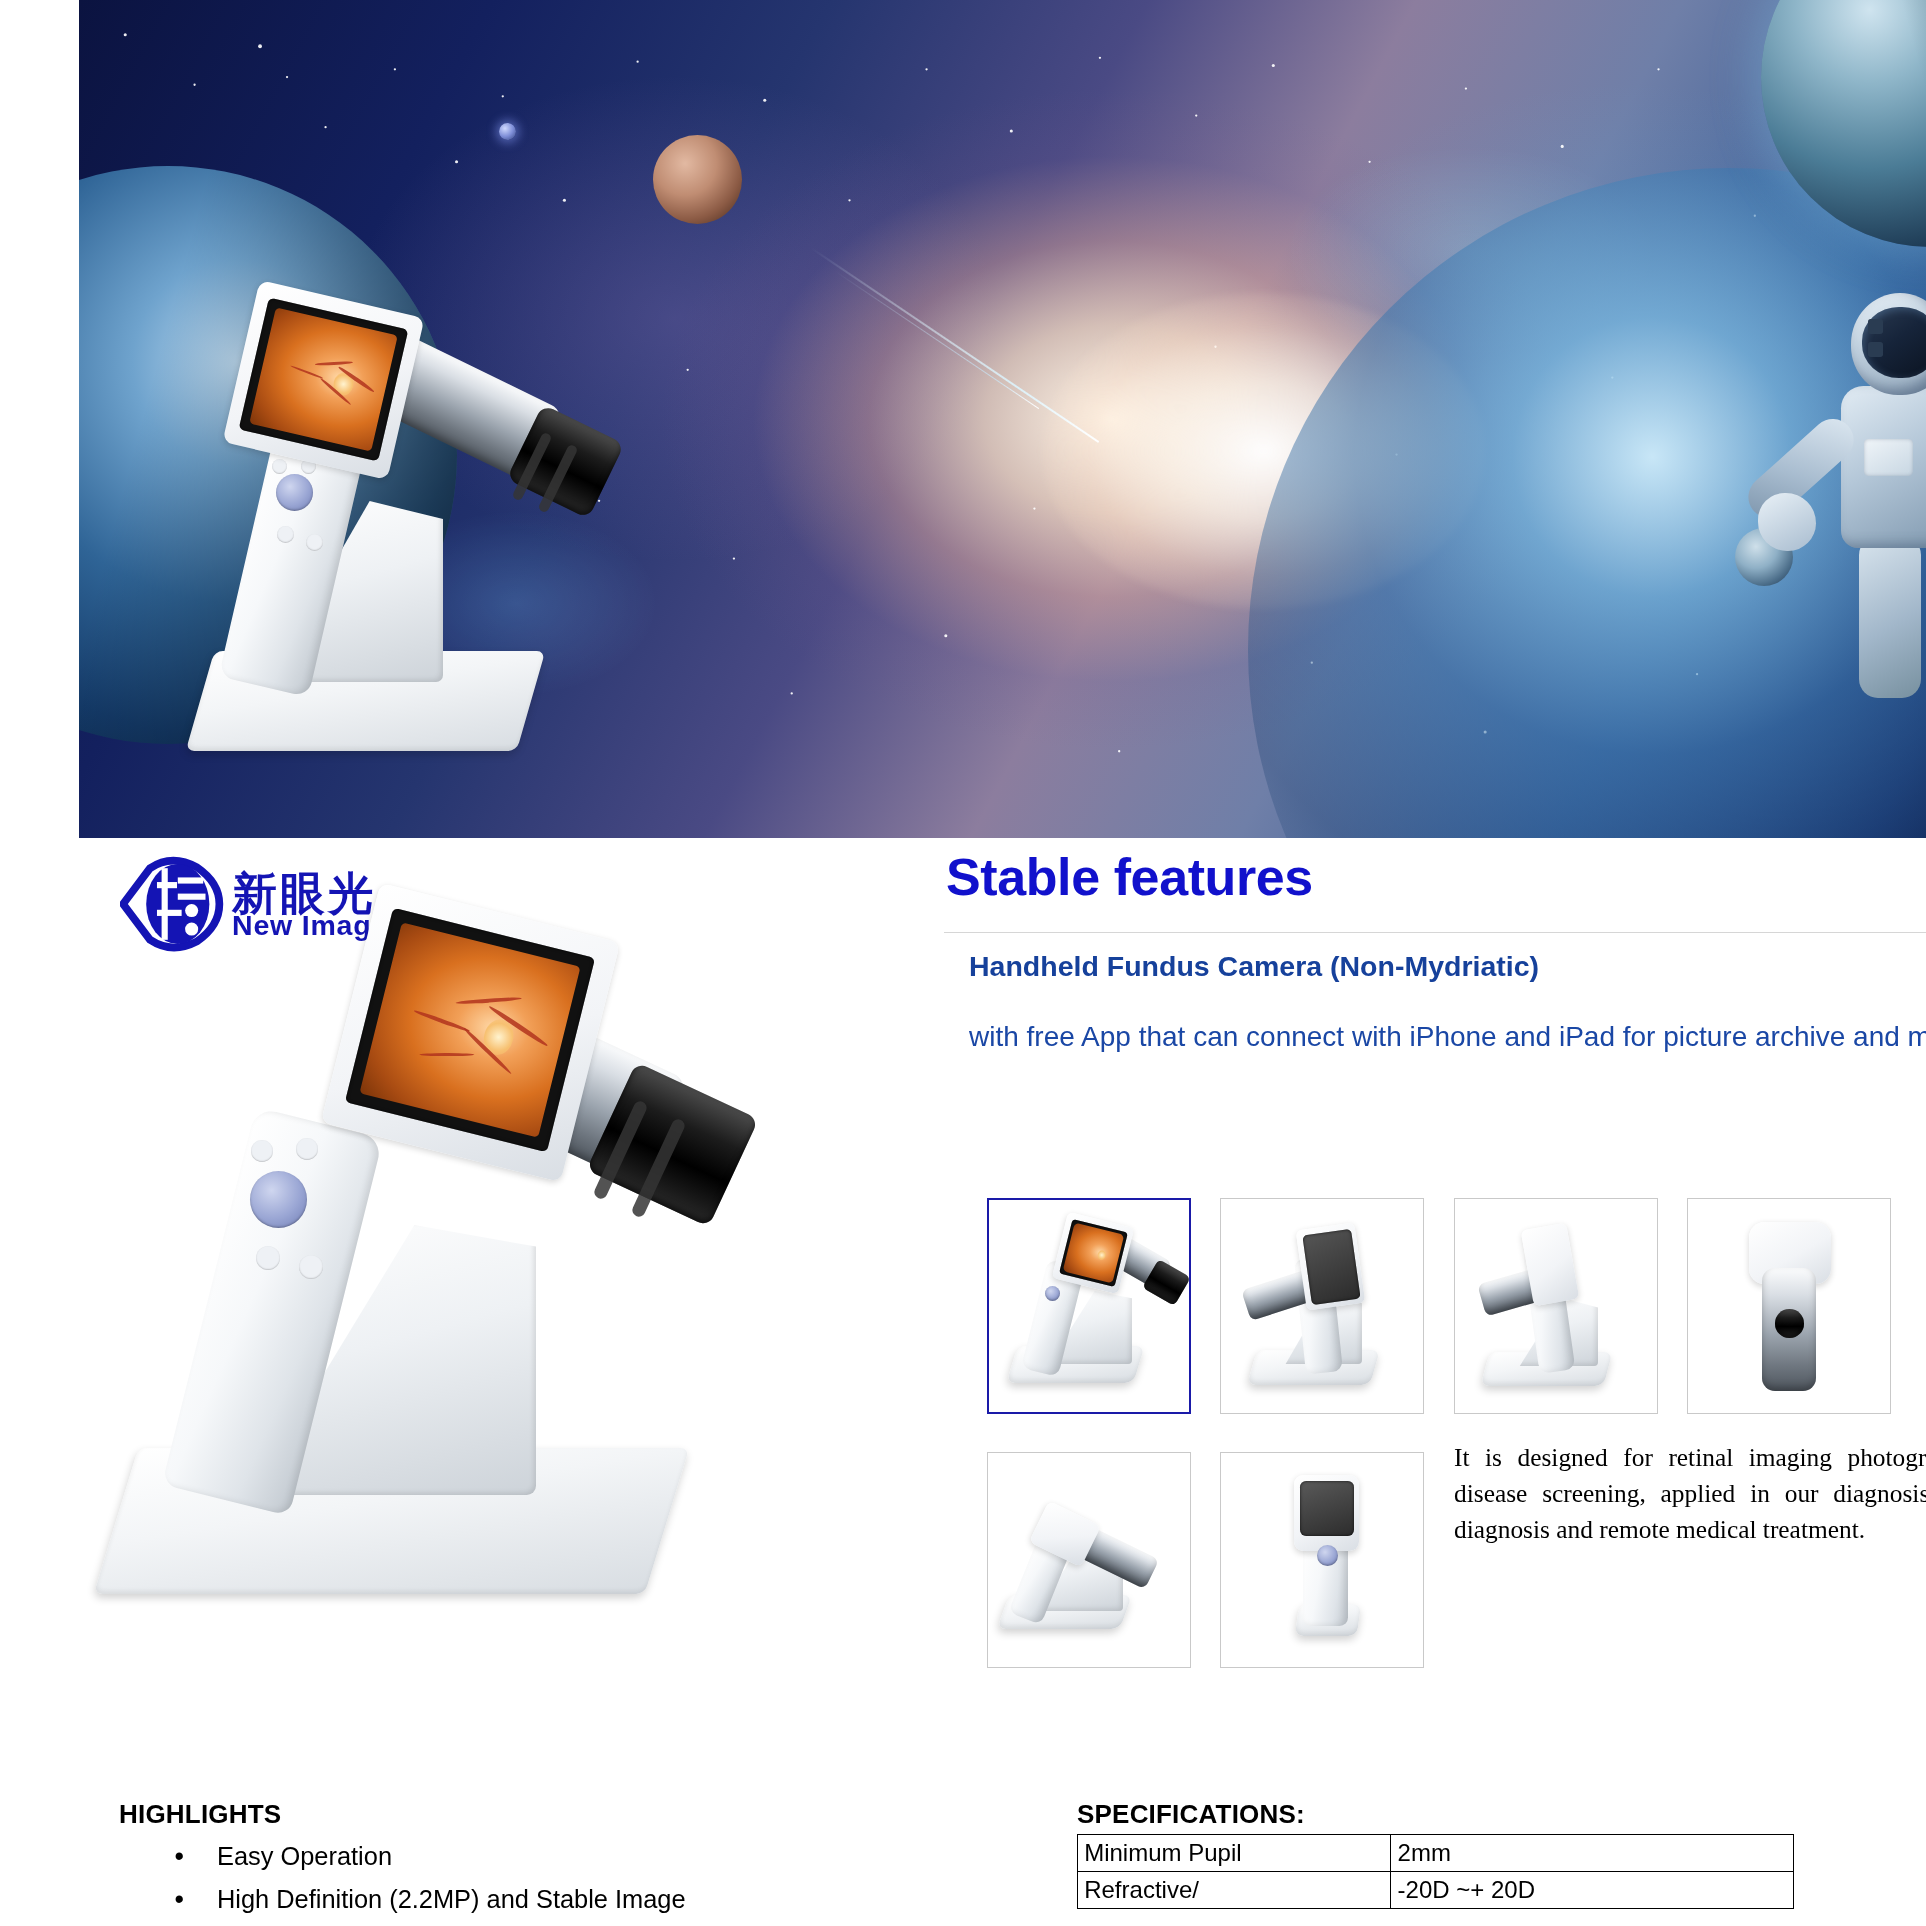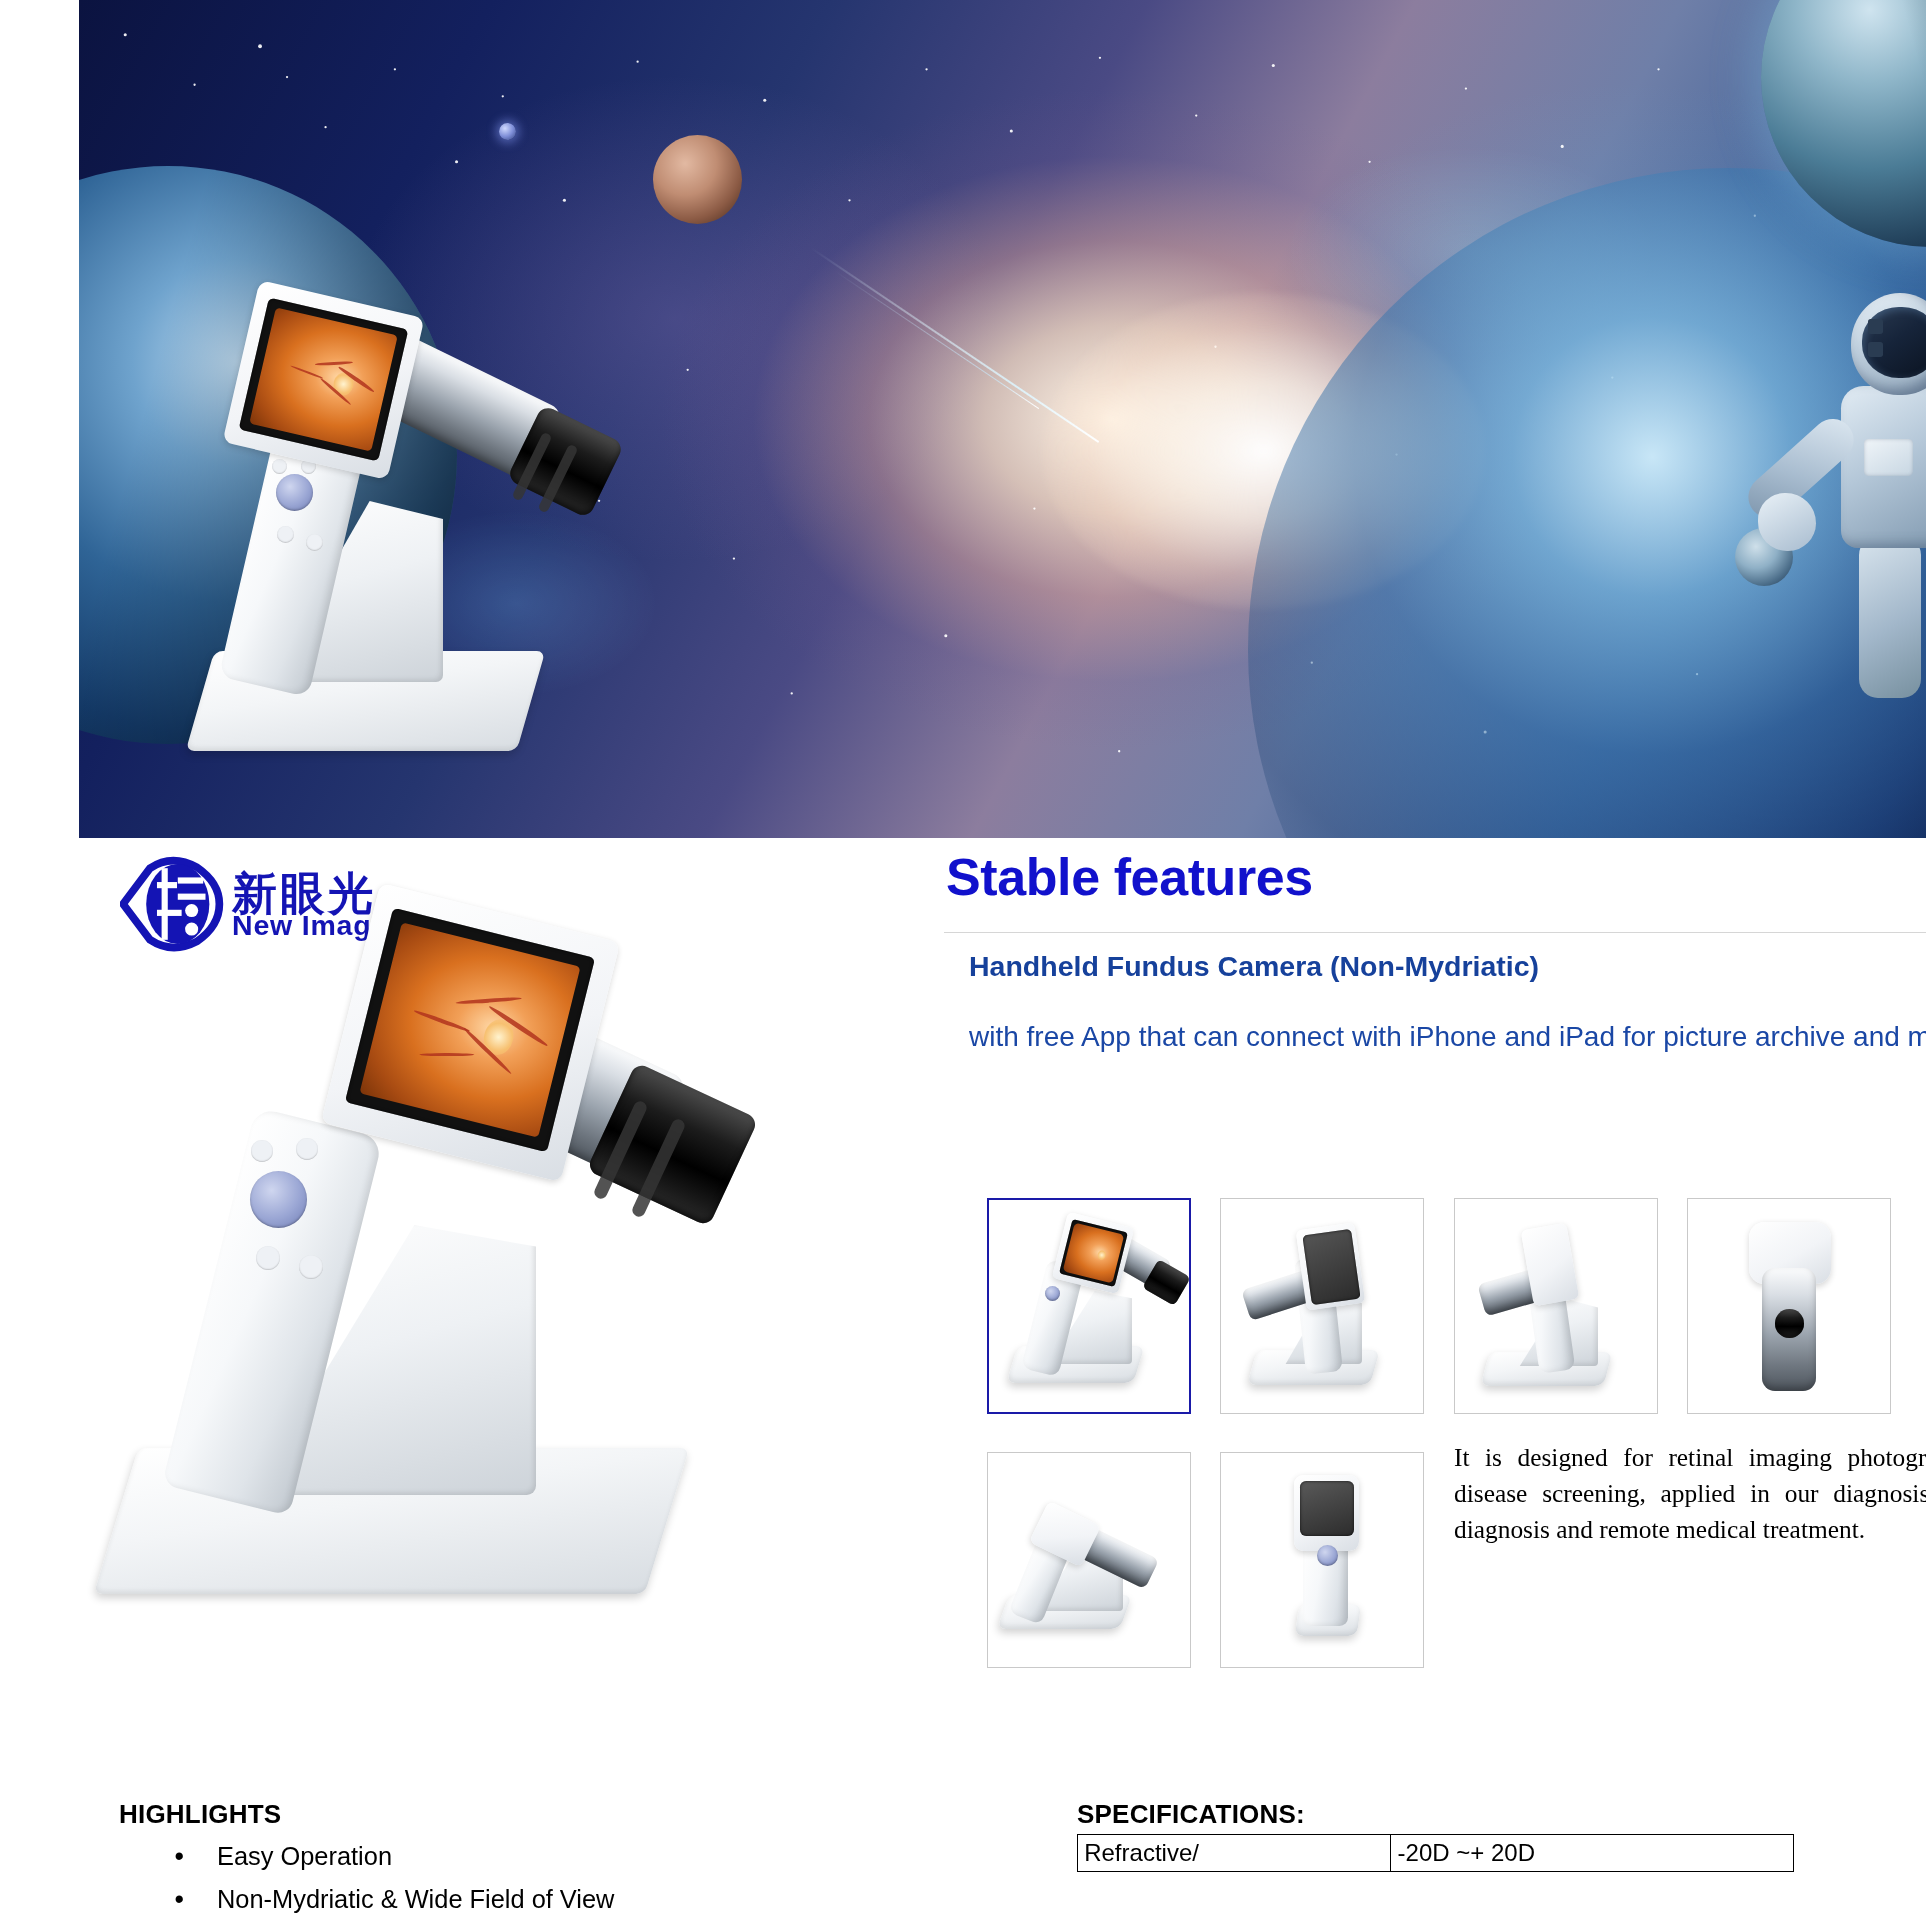--- a/index.html
+++ b/index.html
@@ -383,27 +383,32 @@
       <div class="okbtn" style="left:96px;top:92px;width:21px;height:21px;"></div>
     </div>
   </div>
 </div>
 
 <div class="desc">It is designed for retinal imaging photography and disease screening, applied in our diagnosis, bedside diagnosis and remote medical treatment.</div>
 
 <div class="h-head">HIGHLIGHTS</div>
 <div class="h-list">
   <div class="bul">Easy Operation</div>
+  <div class="bul">High Definition (2.2MP) and Stable Image</div>
   <div class="bul">Non-Mydriatic &amp; Wide Field of View</div>
 
 </div>
 
 <div class="s-head">SPECIFICATIONS:</div>
 <table class="spec">
     <tbody>
   <tr>
+        <td class="k">Minimum Pupil</td>
+        <td>2mm</td>
+      </tr>
+  <tr>
         <td class="k">Refractive/</td>
         <td>-20D ~+ 20D</td>
       </tr>
 
 </tbody>
   </table>
 
 
 </body></html>

